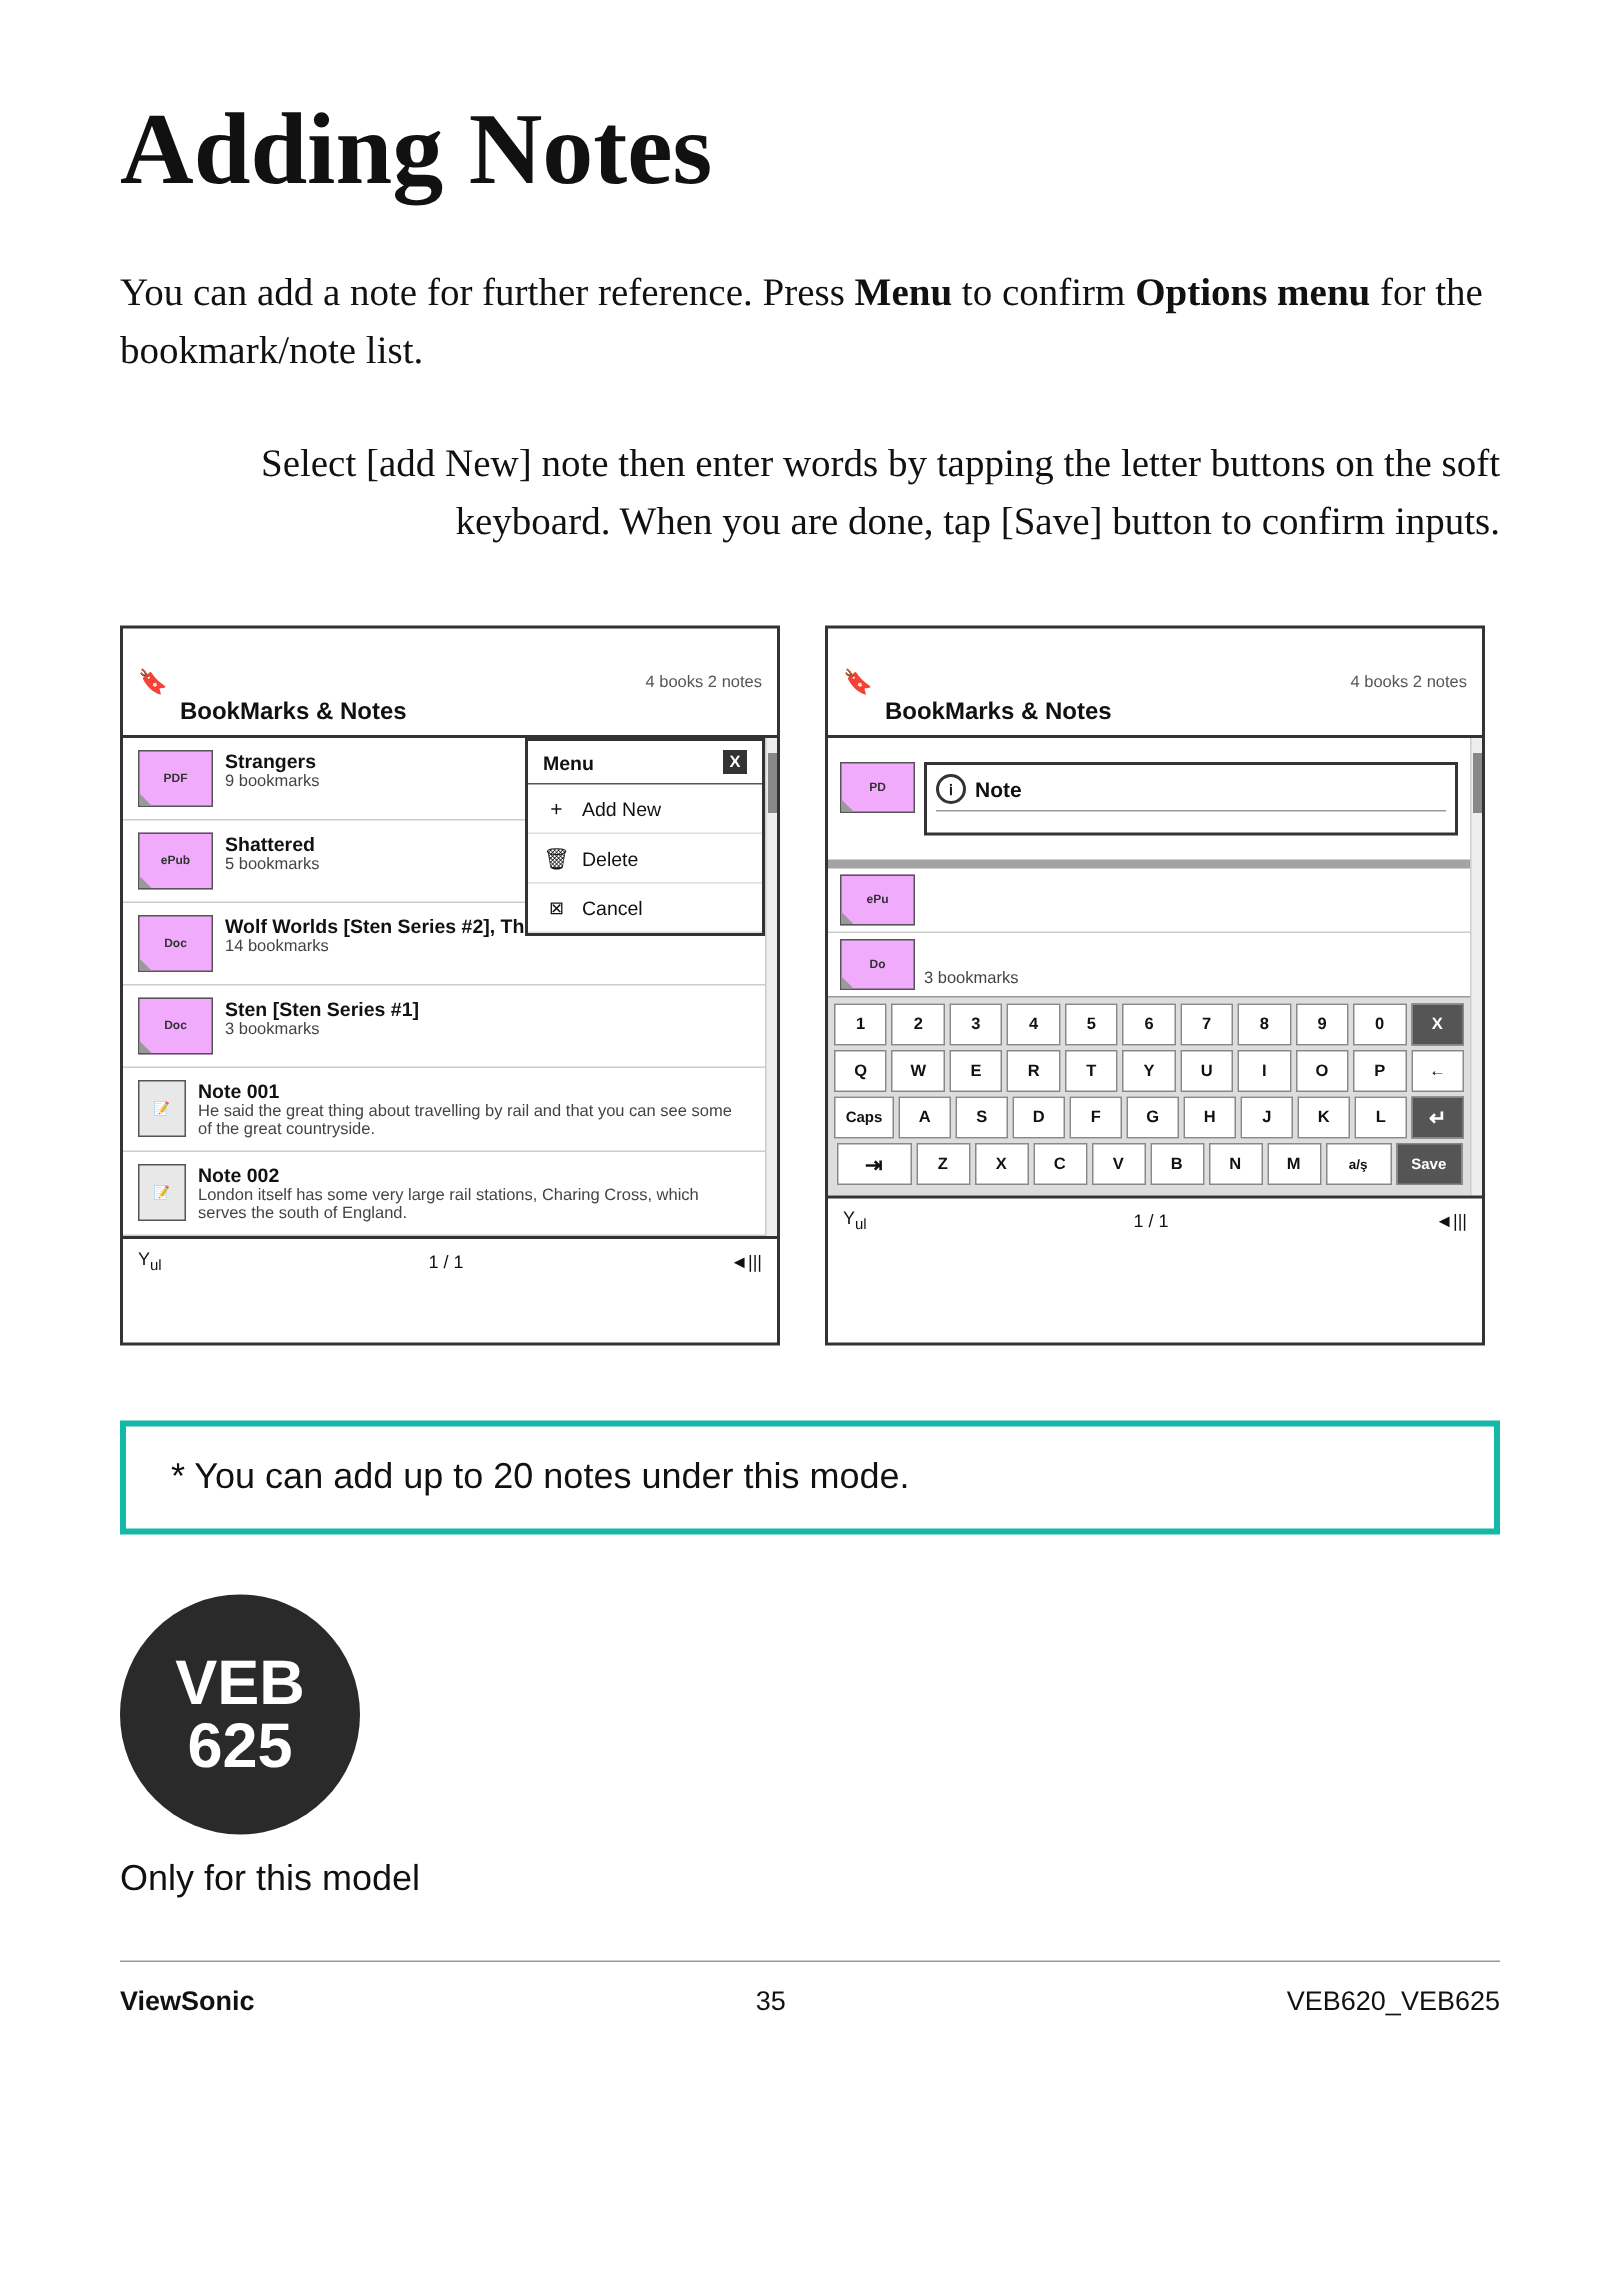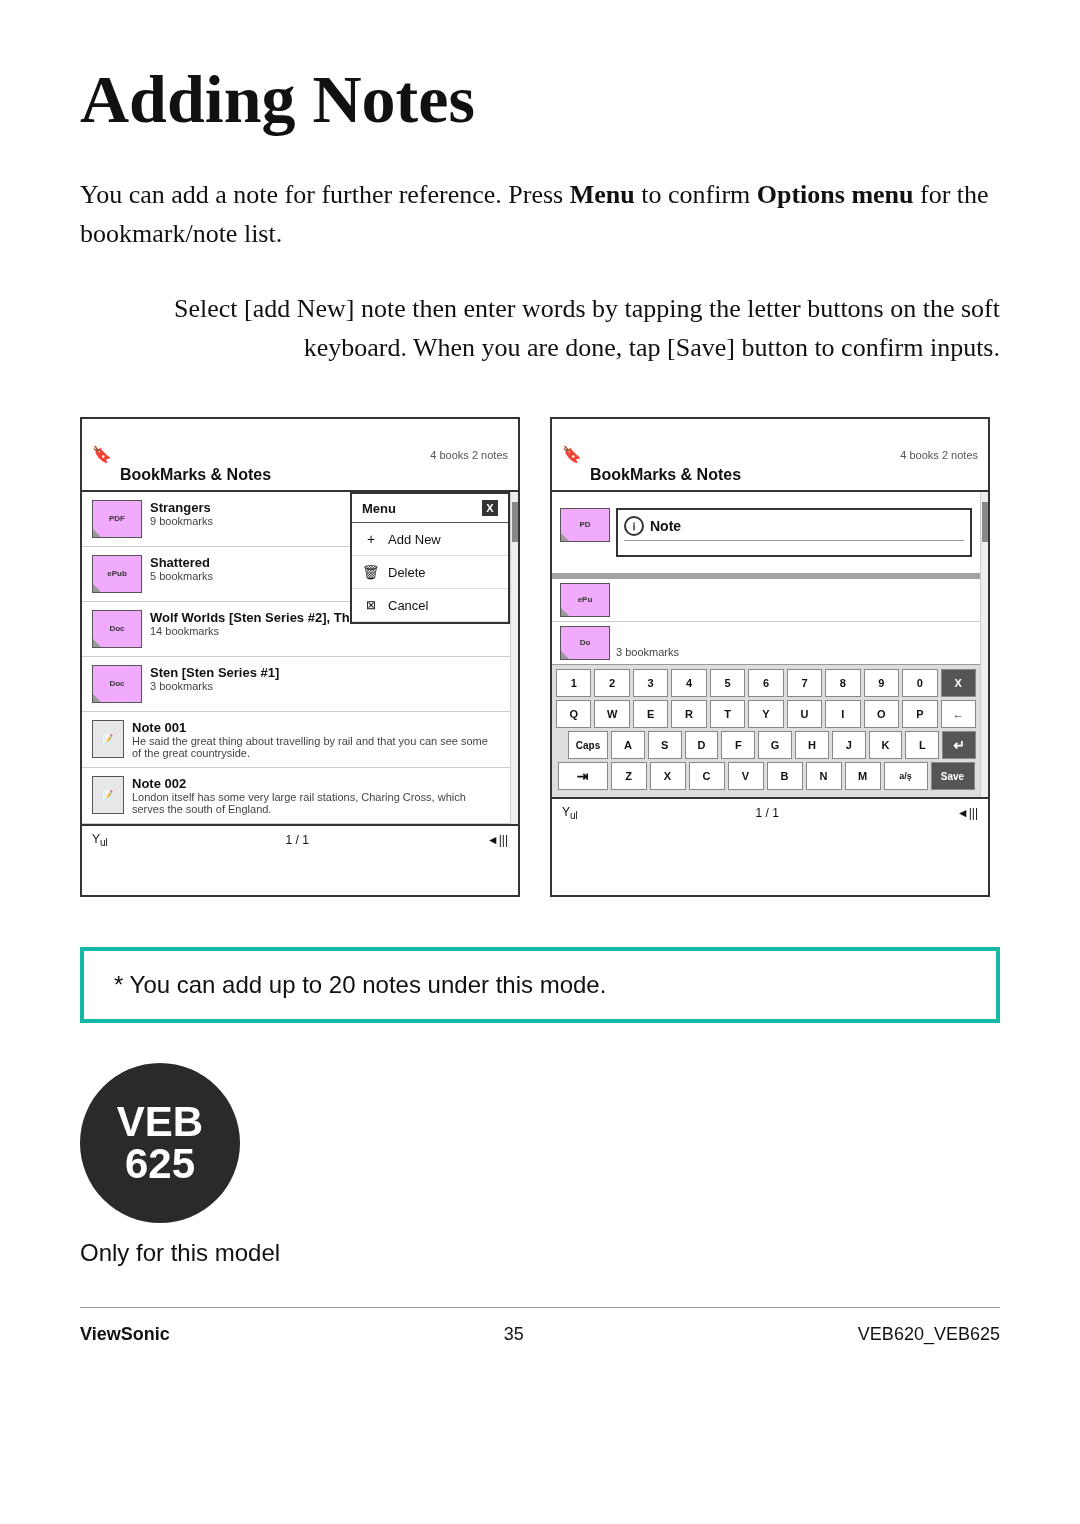--- a/index.html
+++ b/index.html
@@ -257,21 +257,20 @@
       font-size: 11px;
       font-weight: bold;
       cursor: pointer;
       flex: 1;
       max-width: 36px;
     }
 
     .kb-key-wide {
       min-width: 50px;
       max-width: 60px;
-      margin-left: 12px;
     }
 
     .kb-key-dark {
       background: #555;
       color: #fff;
     }
 
     .kb-key-special {
       font-size: 10px;
       min-width: 40px;

